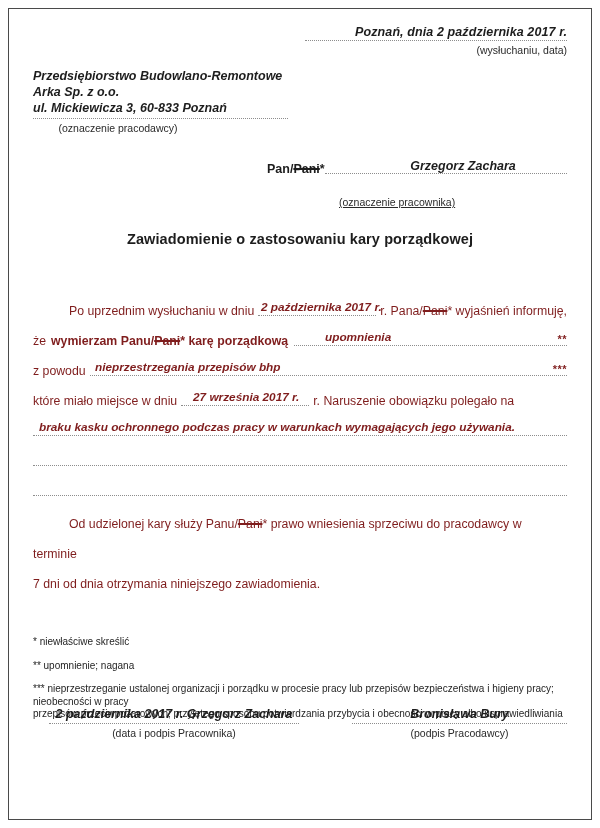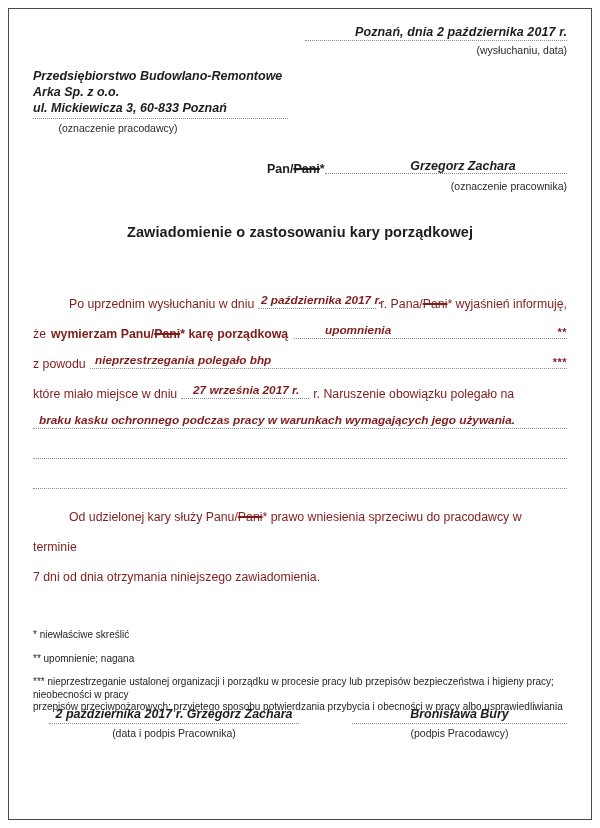--- a/index.html
+++ b/index.html
@@ -118,31 +118,32 @@
     left: 92px;
     right: 0;
     bottom: 4px;
     text-align: center;
     font-style: italic;
     font-weight: bold;
     font-size: 12.5px;
     pointer-events: none;
   }
   .employee .caption {
-    text-align: right;
+    text-align: left;
     padding-left: 72px;
-    margin-top: 3px;
+    margin-top: 19px;
+    text-decoration: underline;
   }
 
   
   .title {
     text-align: center;
     font-size: 14.5px;
     font-weight: bold;
-    margin-top: 32px;
+    margin-top: 23px;
     letter-spacing: .1px;
   }
 
   
   .body {
     margin-top: 52px;
     font-size: 12.3px;
     color: #7f1d1d;
   }
   .body-line {
@@ -269,21 +270,21 @@
         <span class="txt">że</span>
         <span class="txt b" style="padding-left:5px;"><span>wymierzam Panu/</span><span class="strike">Pani</span><span>*</span>&nbsp;<span>karę porządkową</span></span>
         <span class="dots" style="margin-left:6px;"></span>
         <span class="overlay-fill" style="left:292px;">upomnienia</span>
         <span class="sup-mark">**</span>
       </div>
 
       <div class="body-line">
         <span class="txt">z powodu</span>
         <span class="dots" style="margin-left:4px;"></span>
-        <span class="overlay-fill" style="left:62px;">nieprzestrzegania polegało bhp</span>
+        <span class="overlay-fill" style="left:62px;">nieprzestrzegania przepisów bhp</span>
         <span class="sup-mark">***</span>
       </div>
 
       <div class="body-line">
         <span class="txt">które miało miejsce w dniu</span>
         <span class="dots" style="max-width:128px;margin-left:4px;margin-right:4px;"></span>
         <span class="txt">r. Naruszenie obowiązku polegało na</span>
         <span class="overlay-fill" style="left:160px;">27 września 2017 r.</span>
       </div>
 

